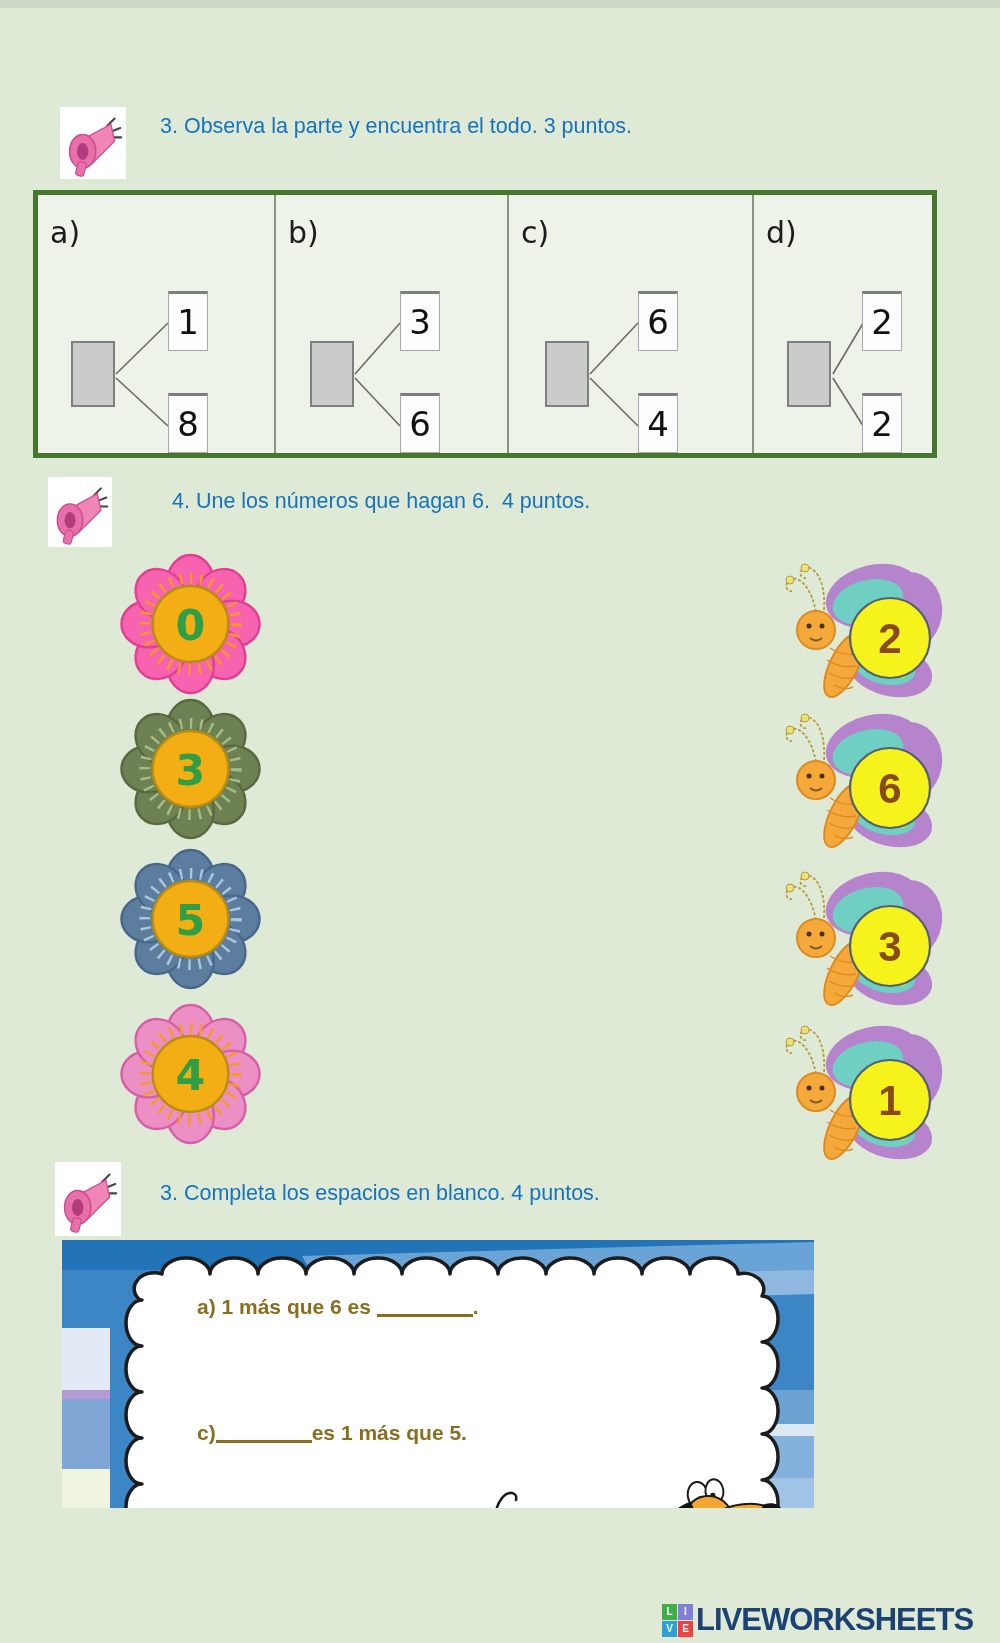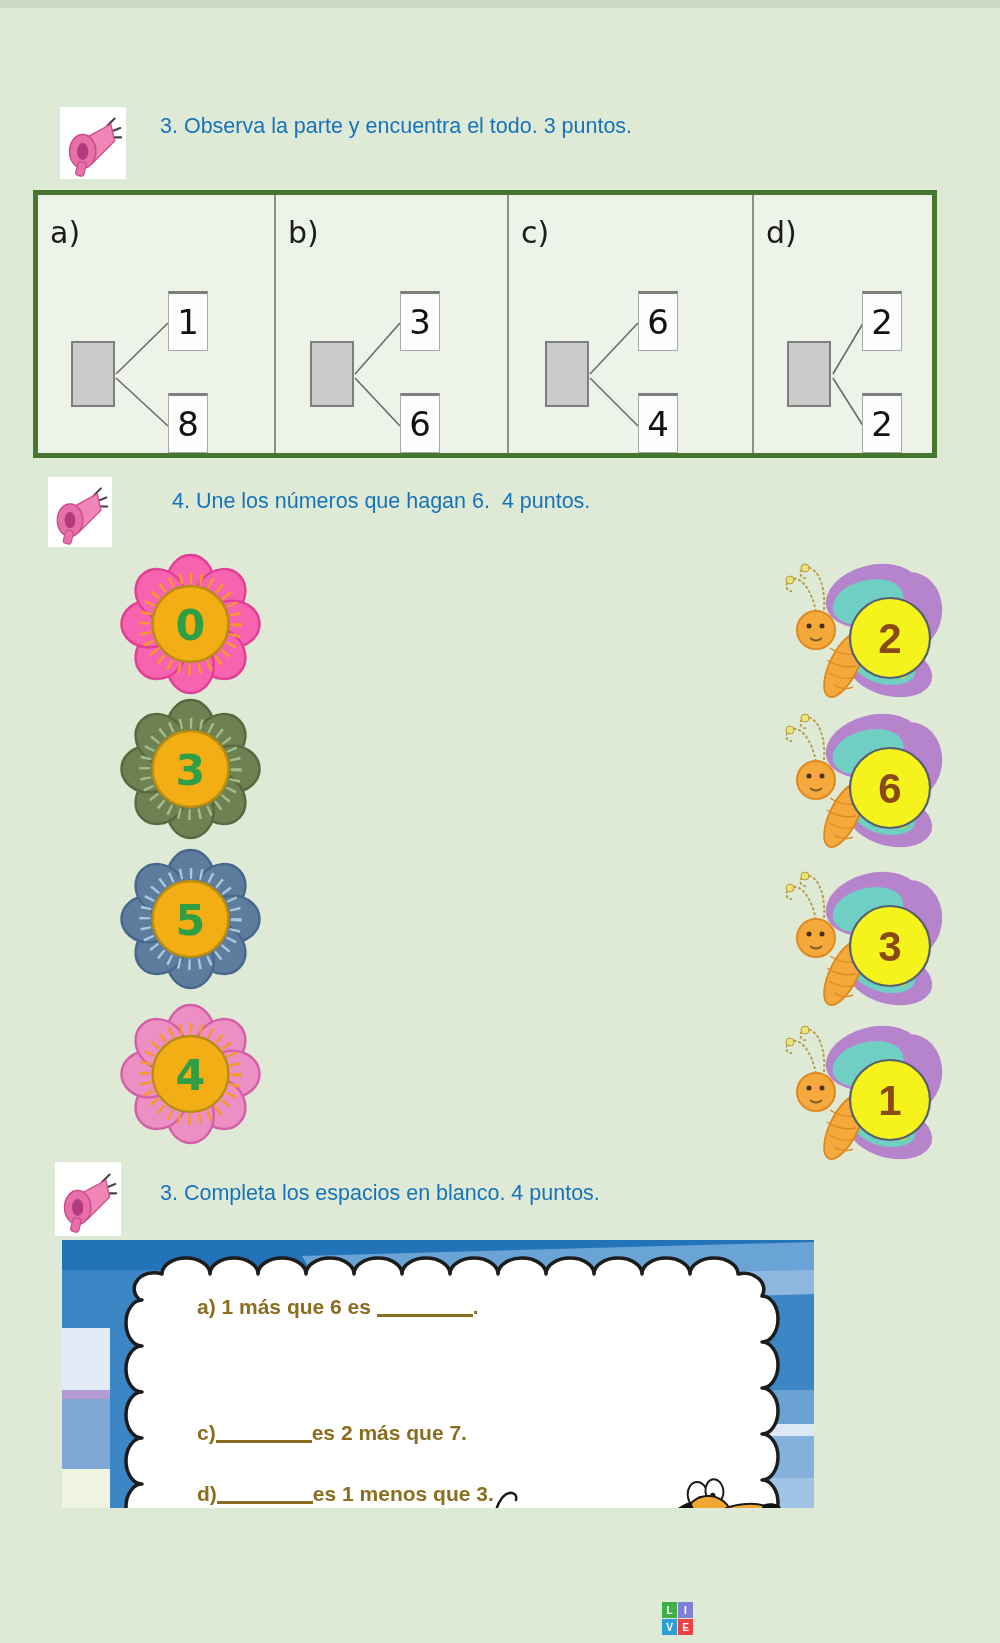--- a/index.html
+++ b/index.html
@@ -392,33 +392,33 @@
           <ellipse cx="258" cy="58" rx="32" ry="14" fill="#f2a733" stroke="#1a1a1a" stroke-width="2"></ellipse>
           <ellipse cx="286" cy="52" rx="10" ry="6" transform="rotate(14 286 52)" fill="#111"></ellipse>
           <path d="M236,70 q18,10 40,4" fill="none" stroke="#1a1a1a" stroke-width="2"></path>
           <ellipse cx="262" cy="84" rx="9" ry="14" transform="rotate(16 262 84)" fill="#f0679a" stroke="#c2185b" stroke-width="1.5"></ellipse>
           <path d="M206,36 C182,42 168,60 171,78 C172,86 180,88 186,81 C196,68 204,60 213,54 Z" fill="#111"></path>
           <path d="M202,72 a22,11 0 0 0 40,6 l-3,12 a26,13 0 0 1 -42,-8 Z" fill="#3cb54a" stroke="#1f7a2e" stroke-width="1.5"></path>
         </g>
       </g>
     </svg>
     <div class="fill-line" style="top:55px"><span>a) 1 más que 6 es </span><span class="blank"></span><span>.</span></div>
-    <div class="fill-line" style="top:181px"><span>c)</span><span class="blank"></span><span>es 2 más que 7.</span></div>
-    <div class="fill-line" style="top:242px"><span>d)</span><span class="blank"></span><span>es 1 menos que 3.</span></div>
+    <div class="fill-line" style="top:181px"><span>c)</span><span class="blank"></span><span>es 1 más que 5.</span></div>
   </div>
 
   <div class="logo">
     <div class="logo-grid">
       <span class="logo-sq" style="background:#3fae49">
           <span>L</span>
         </span>
       <span class="logo-sq" style="background:#8080d7">
           <span>I</span>
         </span>
       <span class="logo-sq" style="background:#2e9fd4">
           <span>V</span>
         </span>
       <span class="logo-sq" style="background:#ef4043">
           <span>E</span>
         </span>
     </div>
+    <span class="logo-text">LIVEWORKSHEETS</span>
   </div>
 </div>
 
 </body></html>

